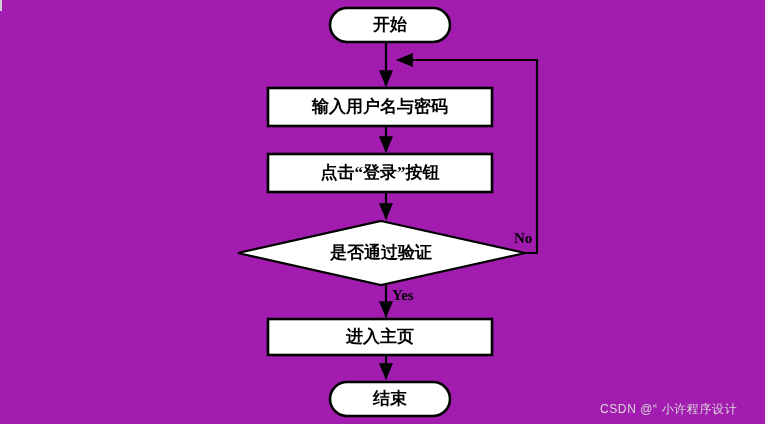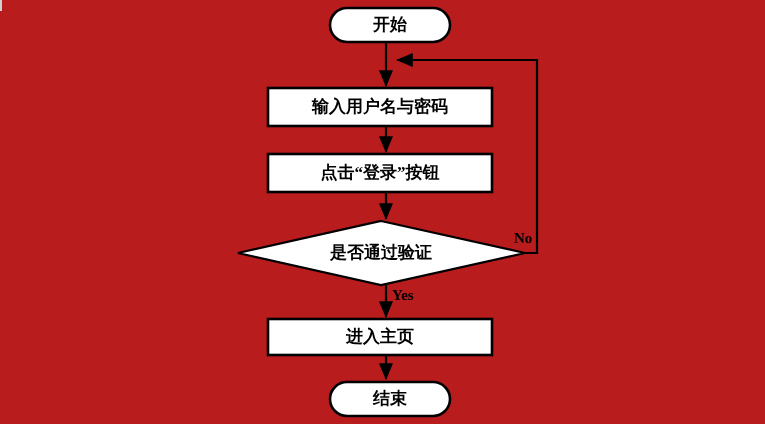--- a/index.html
+++ b/index.html
@@ -4,21 +4,21 @@
 <style>
   html, body {
     margin: 0;
     padding: 0;
     background: #ffffff;
   }
   #canvas {
     position: relative;
     width: 765px;
     height: 424px;
-    background: #b91c1c;
+    background: #a21caf;
     overflow: hidden;
     font-family: "Liberation Serif", "DejaVu Serif", serif;
   }
   #flow-svg {
     position: absolute;
     left: 0;
     top: 0;
     width: 765px;
     height: 424px;
   }
@@ -136,14 +136,15 @@
 
     <g>
       <rect class="shape-fill" x="330" y="382" width="120" height="34" rx="17" ry="17"></rect>
       <text class="node-text" x="390" y="400">结束</text>
     </g>
 
     <text class="edge-label" x="392" y="297">Yes</text>
     <text class="edge-label" x="514" y="240">No</text>
   </svg>
 
+  <div class="watermark" style="left:600px; top:401px;">CSDN @“ 小许程序设计</div>
 
 </div>
 
 </body></html>

